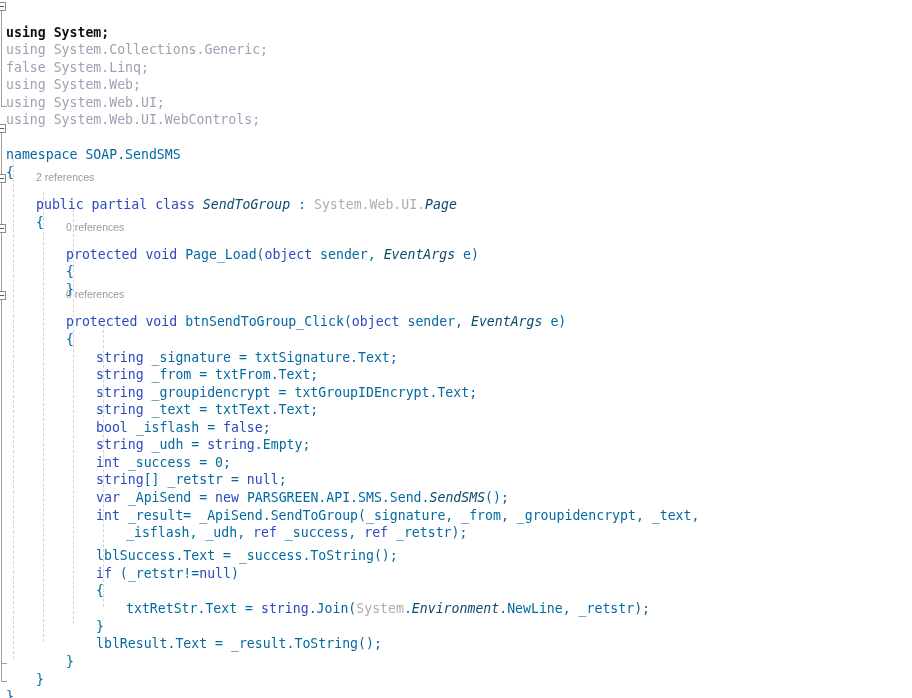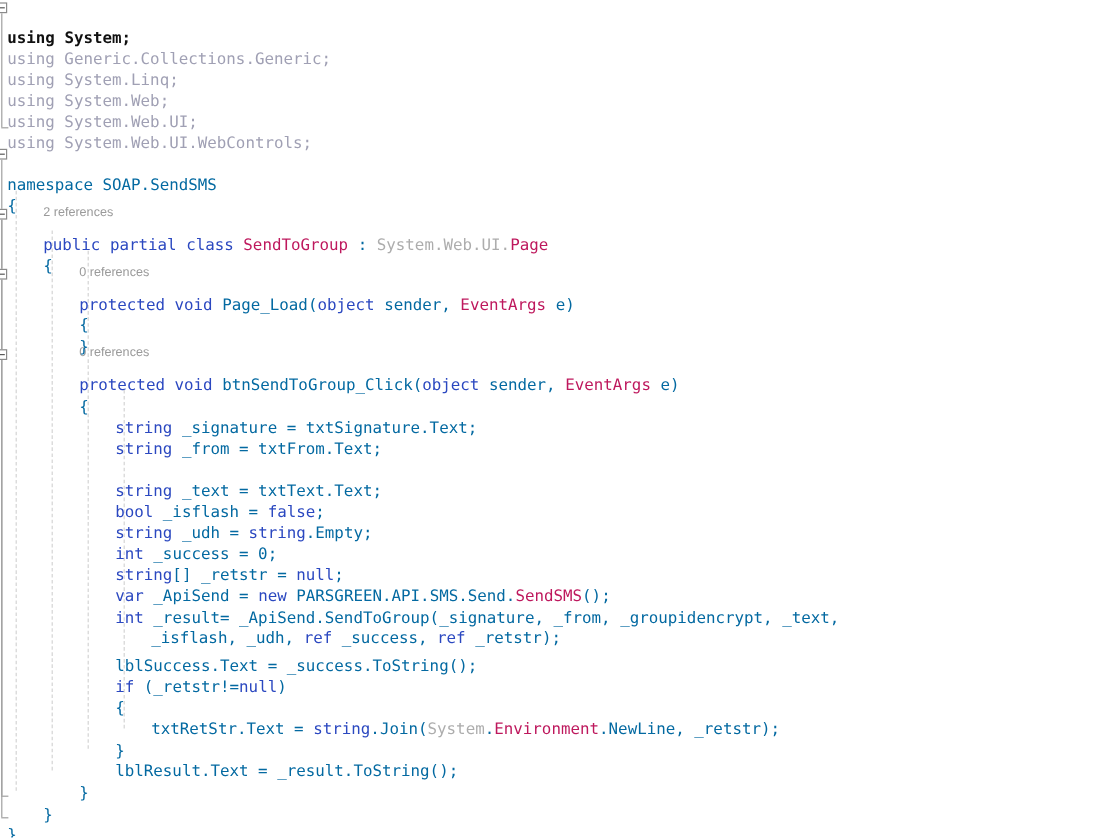--- a/index.html
+++ b/index.html
@@ -60,21 +60,21 @@
     height:14px;line-height:14px;
     font-size:10.5px;
     font-family:"Liberation Sans","DejaVu Sans",sans-serif;
     color:#9a9a9a;
     white-space:pre;
     margin-top:11px;
   }
 
   
   .kw     {color:#2b48c0;}          
-  .type   {color:#be185d;}          
+  .type   {color:#0c4a6e;font-style:italic;}          
   .plain  {color:#0369a1;}          
   .dim    {color:#a0a0b4;}          
   .dimns  {color:#adadad;}          
   .bold   {font-weight:bold;color:#101010;}
 </style>
 </head>
 <body>
 
 <div id="editor">
 
@@ -94,37 +94,38 @@
 
   <div class="code-layer" id="code-layer">
       <div class="indent-guide" style="left: 13px; top: 159px; height: 500px;"></div>
       <div class="indent-guide" style="left: 43px; top: 192px; height: 450px;"></div>
       <div class="indent-guide" style="left: 73px; top: 209px; height: 415px;"></div>
       <div class="indent-guide" style="left: 103px; top: 325px; height: 282px;"></div>
       <div class="codelens" style="top: 159px; left: 36px;">2 references</div>
       <div class="codelens" style="top: 209px; left: 66px;">0 references</div>
       <div class="codelens" style="top: 276px; left: 66px;">0 references</div>
       <div class="line" style="top: 0px; left: 6px;"><span class="bold">using</span><span class="plain"> </span><span class="bold">System</span><span class="bold">;</span></div>
-      <div class="line" style="top: 17px; left: 6px;"><span class="dim">using Generic.Collections.Generic;</span></div>
-      <div class="line" style="top: 35px; left: 6px;"><span class="dim">using System.Linq;</span></div>
+      <div class="line" style="top: 17px; left: 6px;"><span class="dim">using System.Collections.Generic;</span></div>
+      <div class="line" style="top: 35px; left: 6px;"><span class="dim">false System.Linq;</span></div>
       <div class="line" style="top: 52px; left: 6px;"><span class="dim">using System.Web;</span></div>
       <div class="line" style="top: 70px; left: 6px;"><span class="dim">using System.Web.UI;</span></div>
       <div class="line" style="top: 87px; left: 6px;"><span class="dim">using System.Web.UI.WebControls;</span></div>
       <div class="line" style="top: 105px; left: 6px;"></div>
       <div class="line" style="top: 122px; left: 6px;"><span class="plain">namespace</span><span class="plain"> SOAP.SendSMS</span></div>
       <div class="line" style="top: 140px; left: 6px;"><span class="plain">{</span></div>
       <div class="line" style="top: 172px; left: 36px;"><span class="kw">public</span><span class="plain"> </span><span class="kw">partial</span><span class="plain"> </span><span class="kw">class</span><span class="plain"> </span><span class="type">SendToGroup</span><span class="plain"> : </span><span class="dimns">System.Web.UI.</span><span class="type">Page</span></div>
       <div class="line" style="top: 190px; left: 36px;"><span class="plain">{</span></div>
       <div class="line" style="top: 222px; left: 66px;"><span class="kw">protected</span><span class="plain"> </span><span class="kw">void</span><span class="plain"> Page_Load(</span><span class="kw">object</span><span class="plain"> sender, </span><span class="type">EventArgs</span><span class="plain"> e)</span></div>
       <div class="line" style="top: 239px; left: 66px;"><span class="plain">{</span></div>
       <div class="line" style="top: 257px; left: 66px;"><span class="plain">}</span></div>
       <div class="line" style="top: 289px; left: 66px;"><span class="kw">protected</span><span class="plain"> </span><span class="kw">void</span><span class="plain"> btnSendToGroup_Click(</span><span class="kw">object</span><span class="plain"> sender, </span><span class="type">EventArgs</span><span class="plain"> e)</span></div>
       <div class="line" style="top: 307px; left: 66px;"><span class="plain">{</span></div>
       <div class="line" style="top: 325px; left: 96px;"><span class="kw">string</span><span class="plain"> _signature = txtSignature.Text;</span></div>
       <div class="line" style="top: 342px; left: 96px;"><span class="kw">string</span><span class="plain"> _from = txtFrom.Text;</span></div>
+      <div class="line" style="top: 360px; left: 96px;"><span class="kw">string</span><span class="plain"> _groupidencrypt = txtGroupIDEncrypt.Text;</span></div>
       <div class="line" style="top: 377px; left: 96px;"><span class="kw">string</span><span class="plain"> _text = txtText.Text;</span></div>
       <div class="line" style="top: 395px; left: 96px;"><span class="kw">bool</span><span class="plain"> _isflash = </span><span class="kw">false</span><span class="plain">;</span></div>
       <div class="line" style="top: 412px; left: 96px;"><span class="kw">string</span><span class="plain"> _udh = </span><span class="kw">string</span><span class="plain">.Empty;</span></div>
       <div class="line" style="top: 430px; left: 96px;"><span class="kw">int</span><span class="plain"> _success = 0;</span></div>
       <div class="line" style="top: 447px; left: 96px;"><span class="kw">string</span><span class="plain">[] _retstr = </span><span class="kw">null</span><span class="plain">;</span></div>
       <div class="line" style="top: 483px; left: 96px;"><span class="kw">int</span><span class="plain"> _result= _ApiSend.SendToGroup(_signature, _from, _groupidencrypt, _text,</span></div>
       <div class="line" style="top: 465px; left: 96px;"><span class="kw">var</span><span class="plain"> _ApiSend = </span><span class="kw">new</span><span class="plain"> PARSGREEN.API.SMS.Send.</span><span class="type">SendSMS</span><span class="plain">();</span></div>
       <div class="line" style="top: 500px; left: 126px;"><span class="plain">_isflash, _udh, </span><span class="kw">ref</span><span class="plain"> _success, </span><span class="kw">ref</span><span class="plain"> _retstr);</span></div>
       <div class="line" style="top: 523px; left: 96px;"><span class="plain">lblSuccess.Text = _success.ToString();</span></div>
       <div class="line" style="top: 541px; left: 96px;"><span class="kw">if</span><span class="plain"> (_retstr!=</span><span class="kw">null</span><span class="plain">)</span></div>

